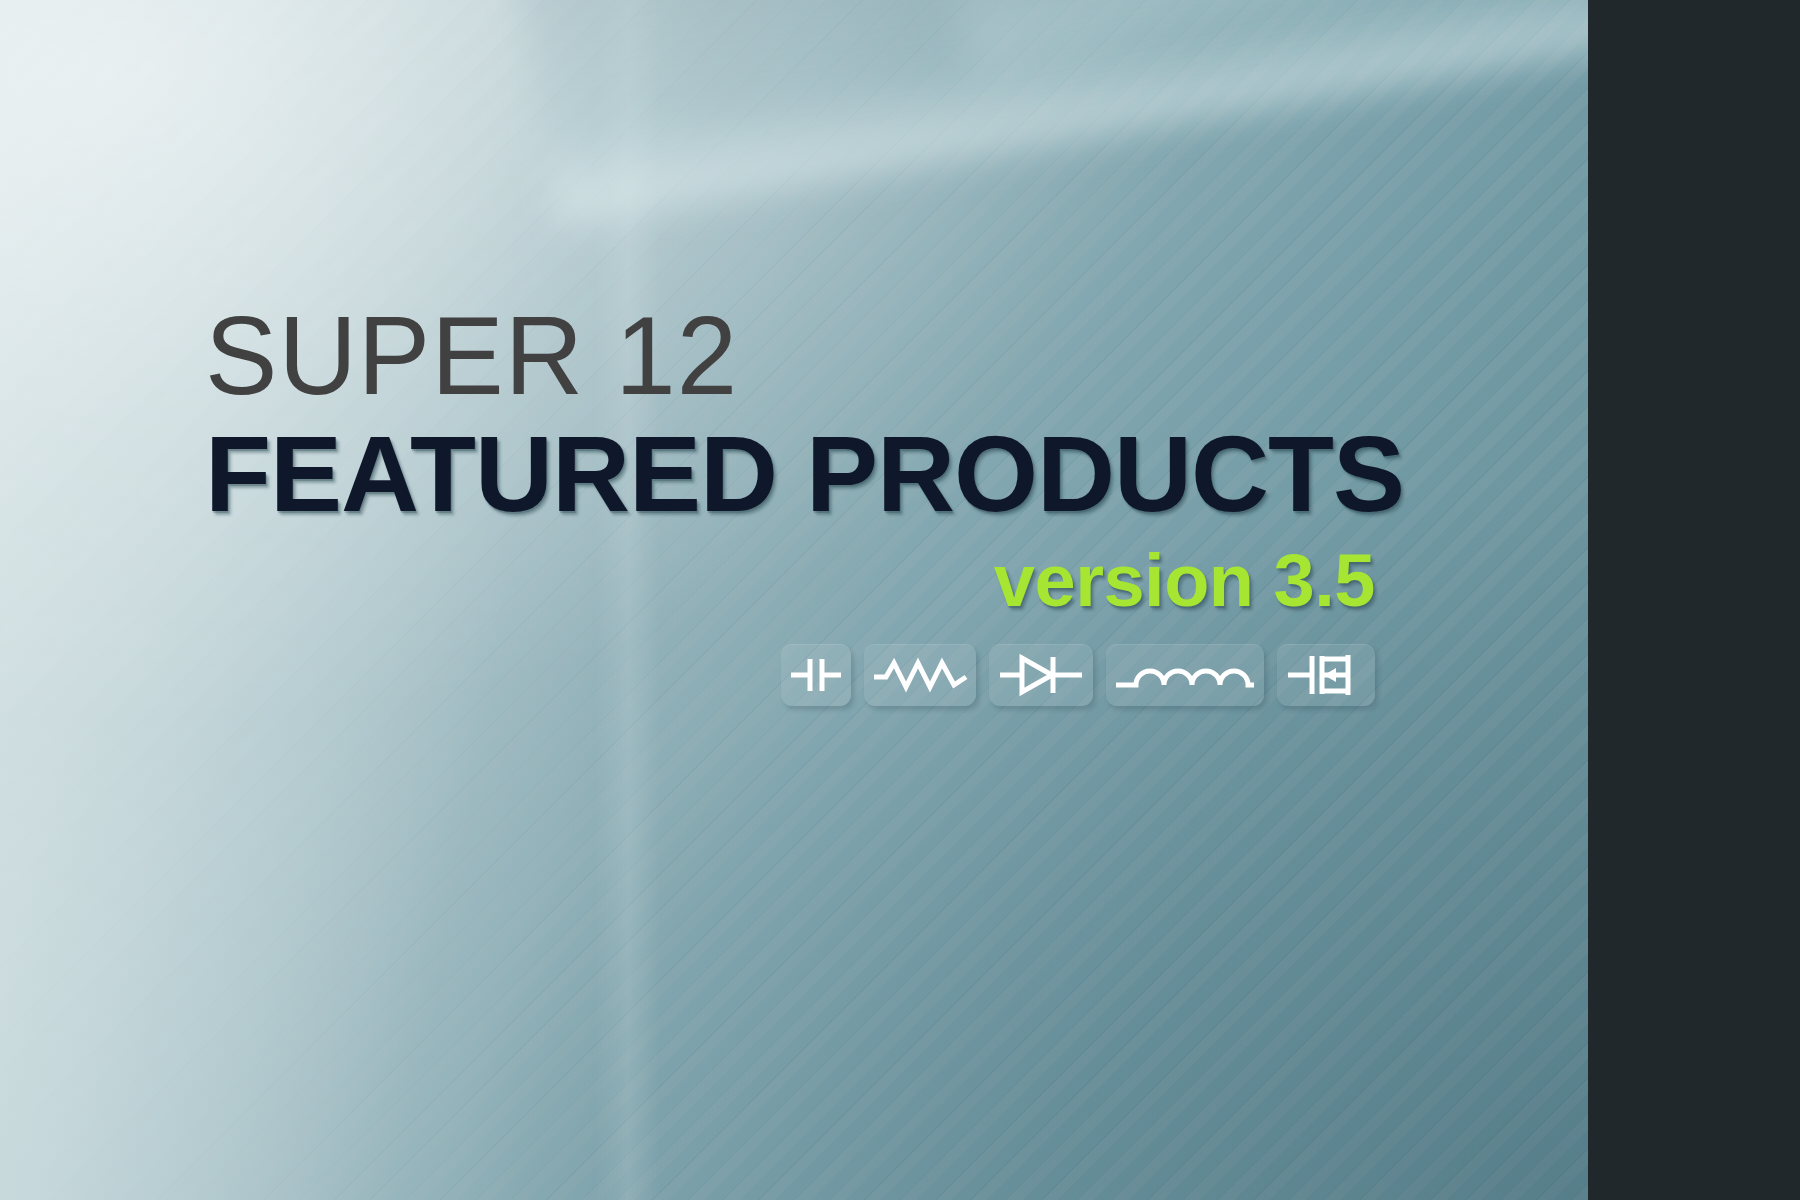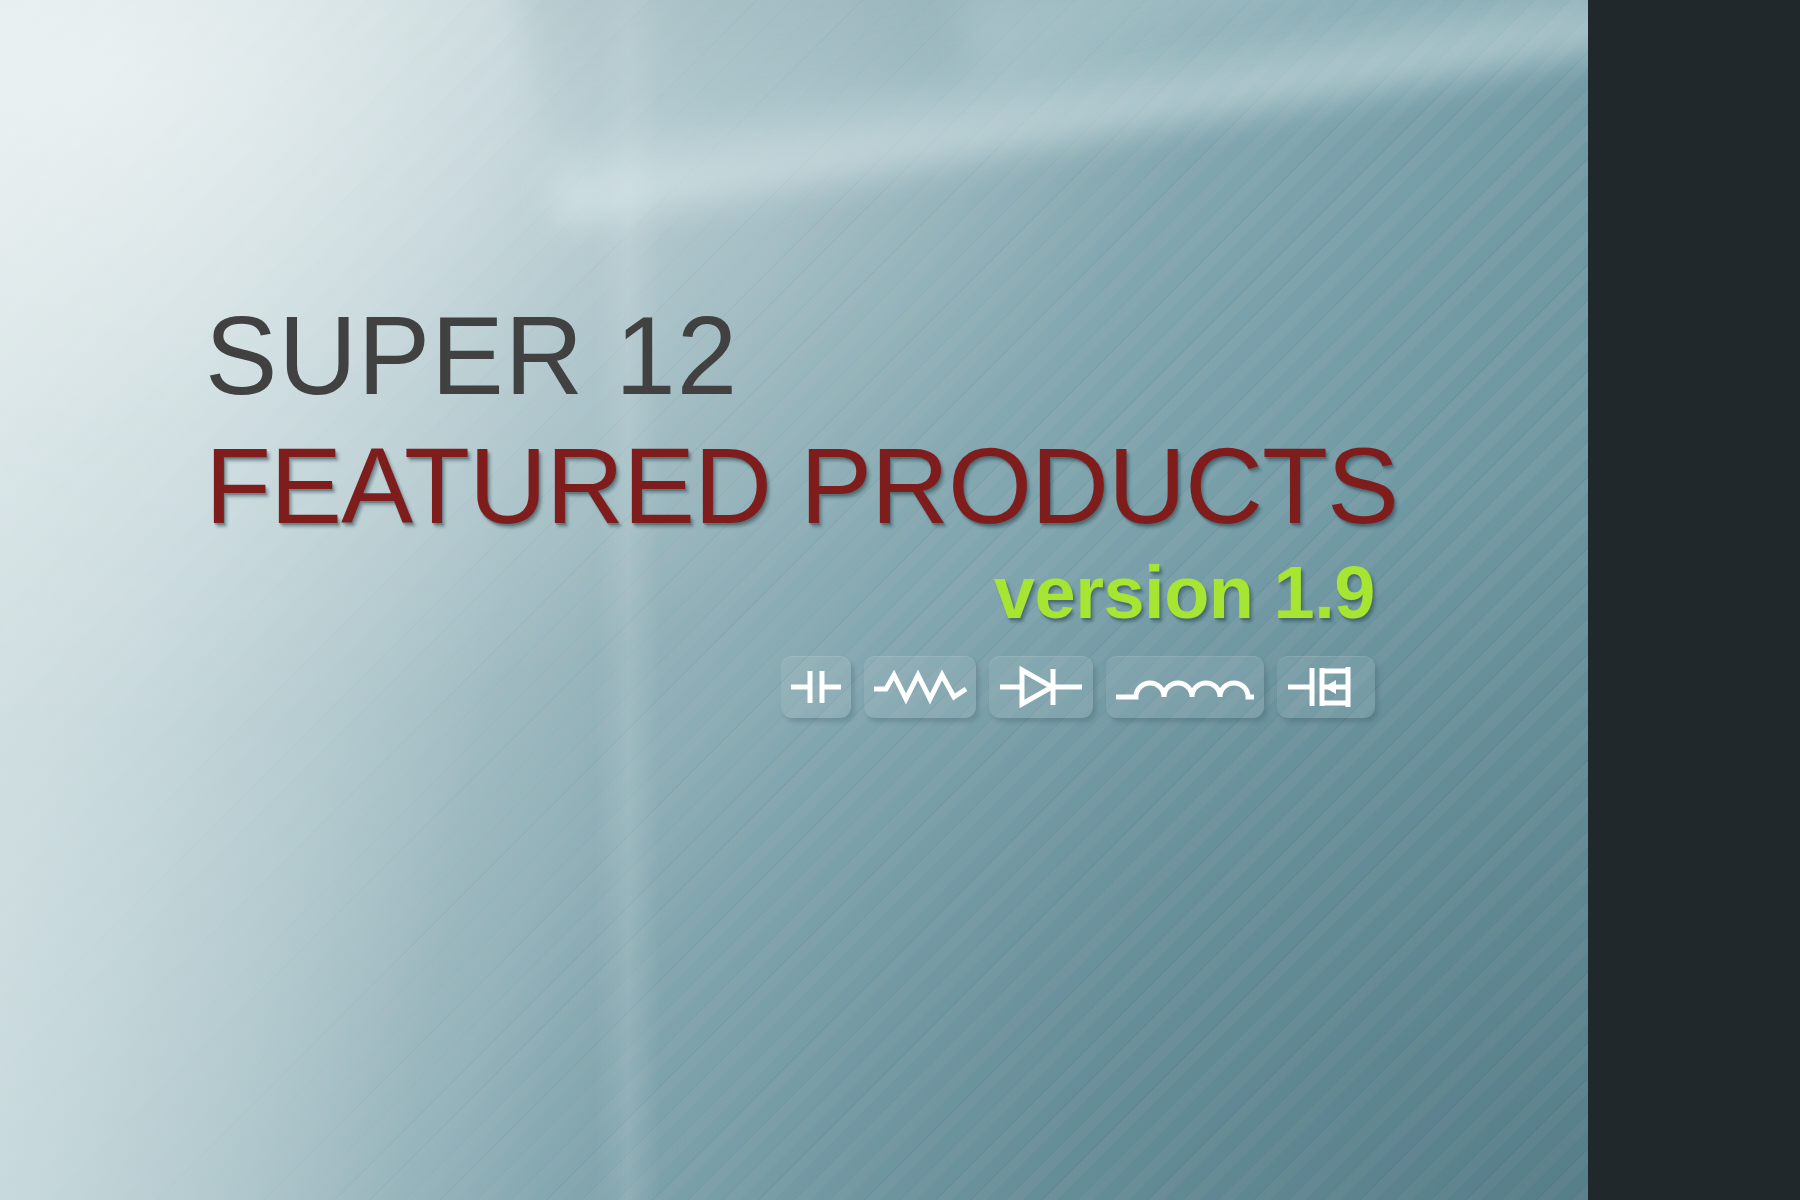--- a/index.html
+++ b/index.html
@@ -132,25 +132,25 @@
     line-height: 1.0;
     font-weight: 300;
     color: #414141;
     letter-spacing: 1px;
     white-space: nowrap;
     transform: scaleX(0.97);
     transform-origin: left center;
   }
 
   #headline {
-    margin-top: 20px;
+    margin-top: 8px;
     font-size: 108px;
     line-height: 1.0;
-    font-weight: 400;
-    color: #7f1d1d;
+    font-weight: 700;
+    color: #0f172a;
     letter-spacing: -1px;
     white-space: nowrap;
     transform: scaleX(1.0);
     transform-origin: left center;
     text-shadow:
       3px 4px 3px rgba(40,70,80,0.38),
       1px 2px 1px rgba(40,70,80,0.30);
   }
 
   #version-row {
@@ -222,21 +222,21 @@
   <div class="bg-swoosh2"></div>
   <div class="bg-layer bg-vignette"></div>
 
   <div id="title-block">
 
     <div id="eyebrow">SUPER 12</div>
 
     <div id="headline">FEATURED PRODUCTS</div>
 
     <div id="version-row">
-      <span id="version">version 1.9</span>
+      <span id="version">version 3.5</span>
     </div>
 
     <div id="icon-row">
 
       <div class="icon-tile tile-cap">
         <svg width="54" height="40" viewBox="0 0 54 40" aria-hidden="true">
           <line x1="2" y1="20" x2="21" y2="20"></line>
           <line x1="21" y1="4" x2="21" y2="36"></line>
           <line x1="33" y1="4" x2="33" y2="36"></line>
           <line x1="33" y1="20" x2="52" y2="20"></line>

